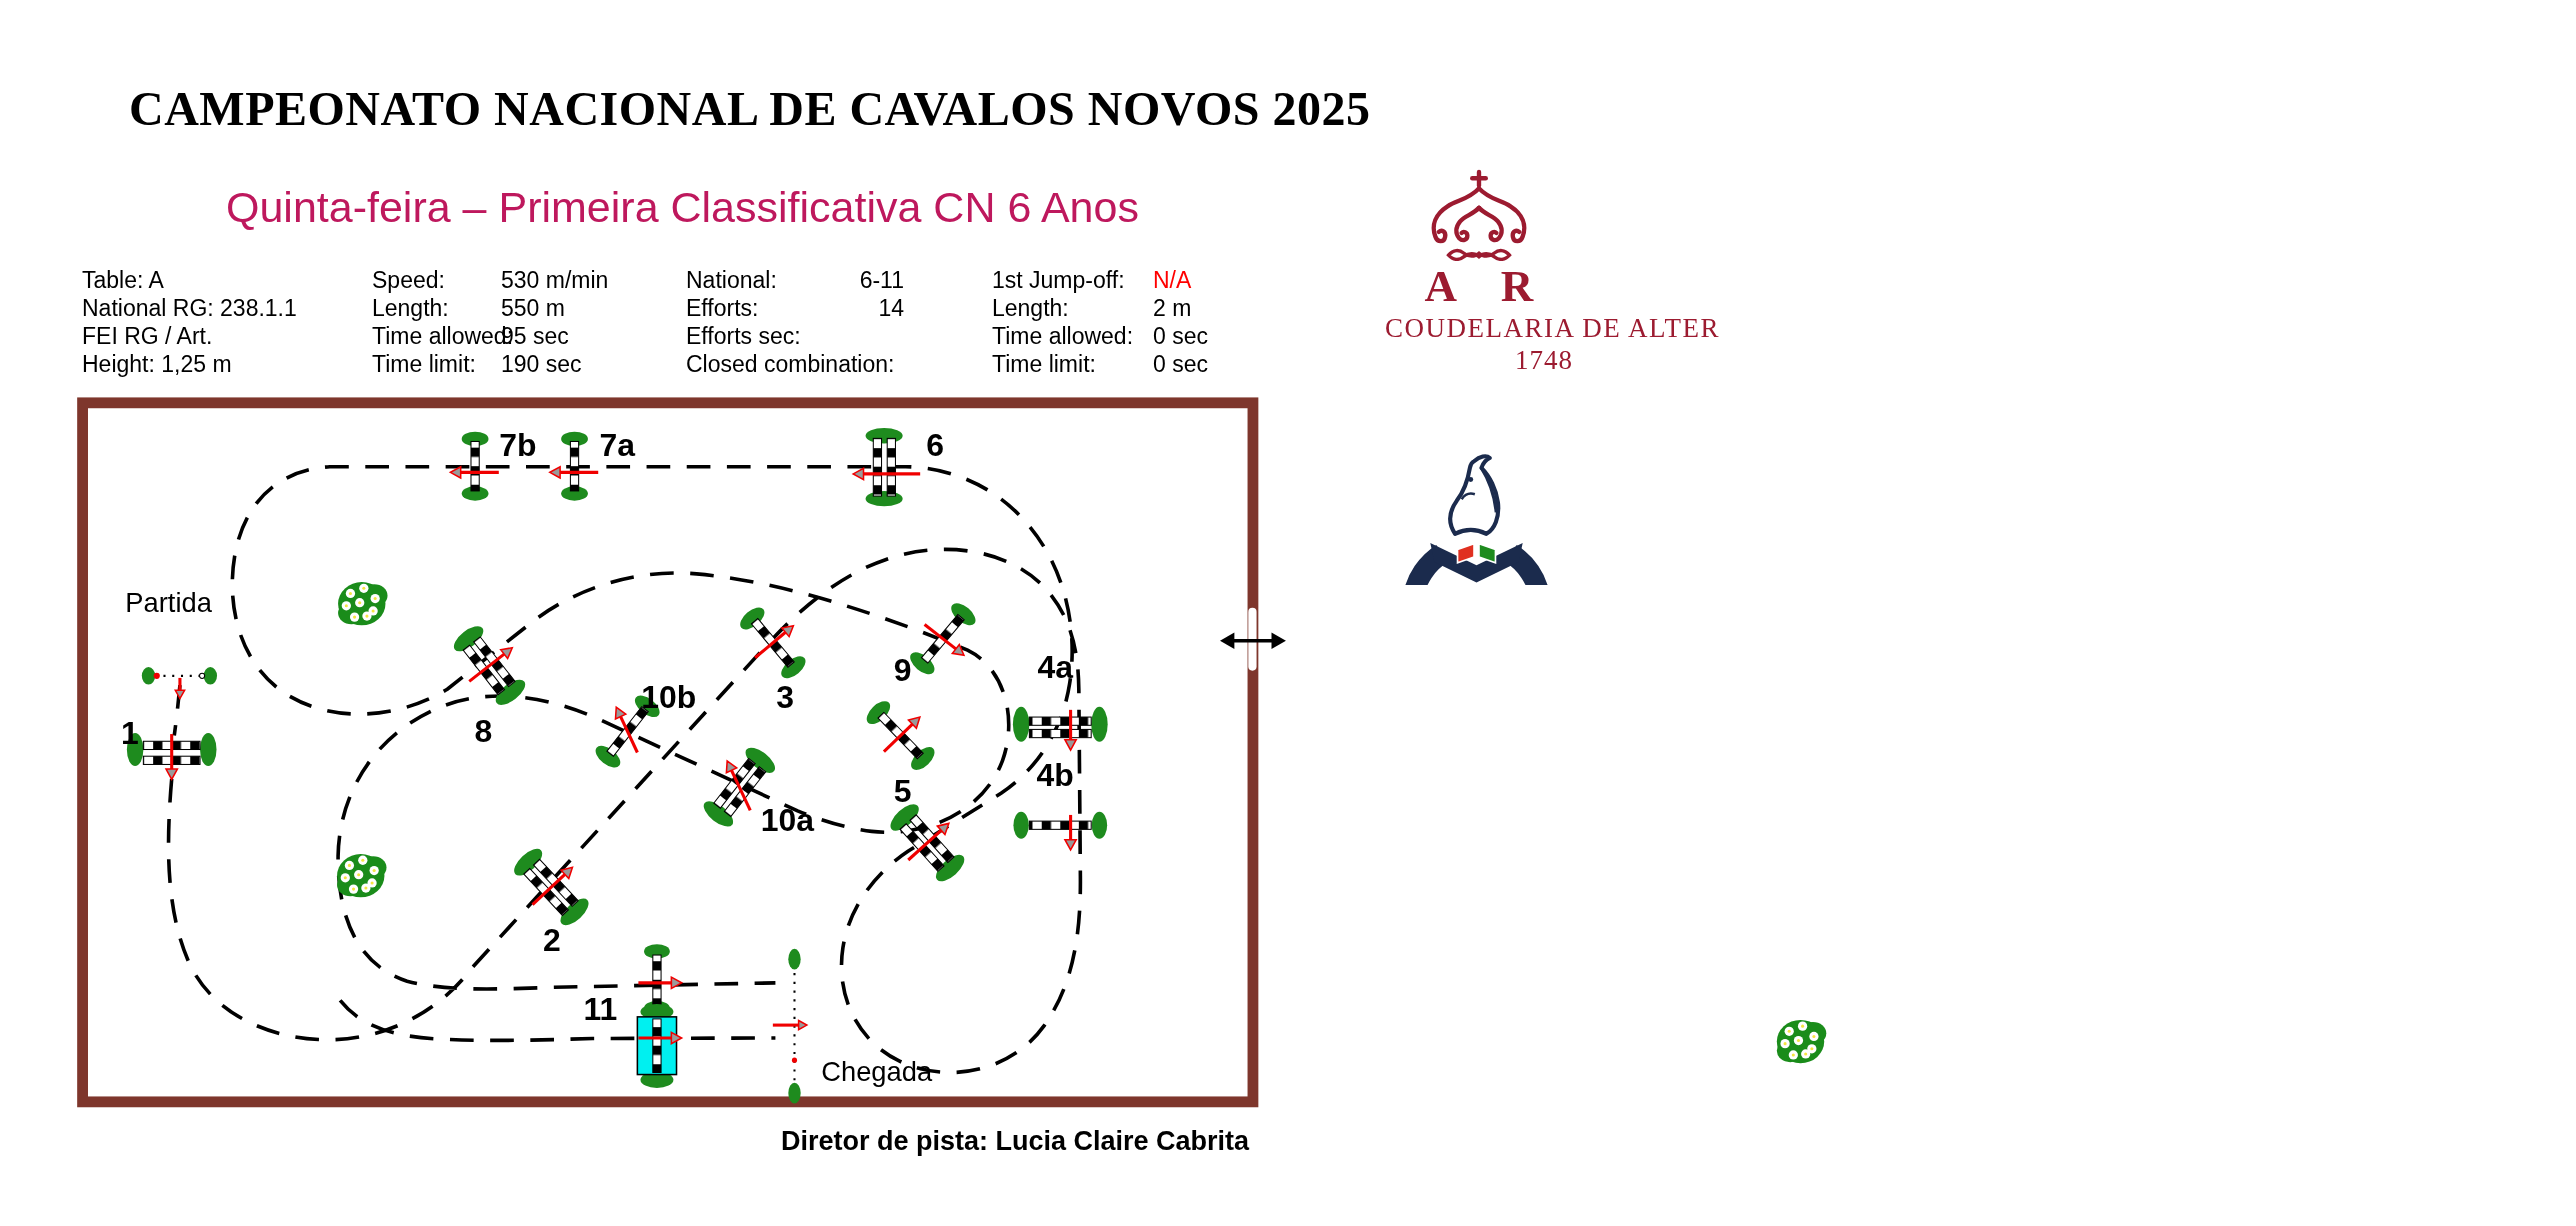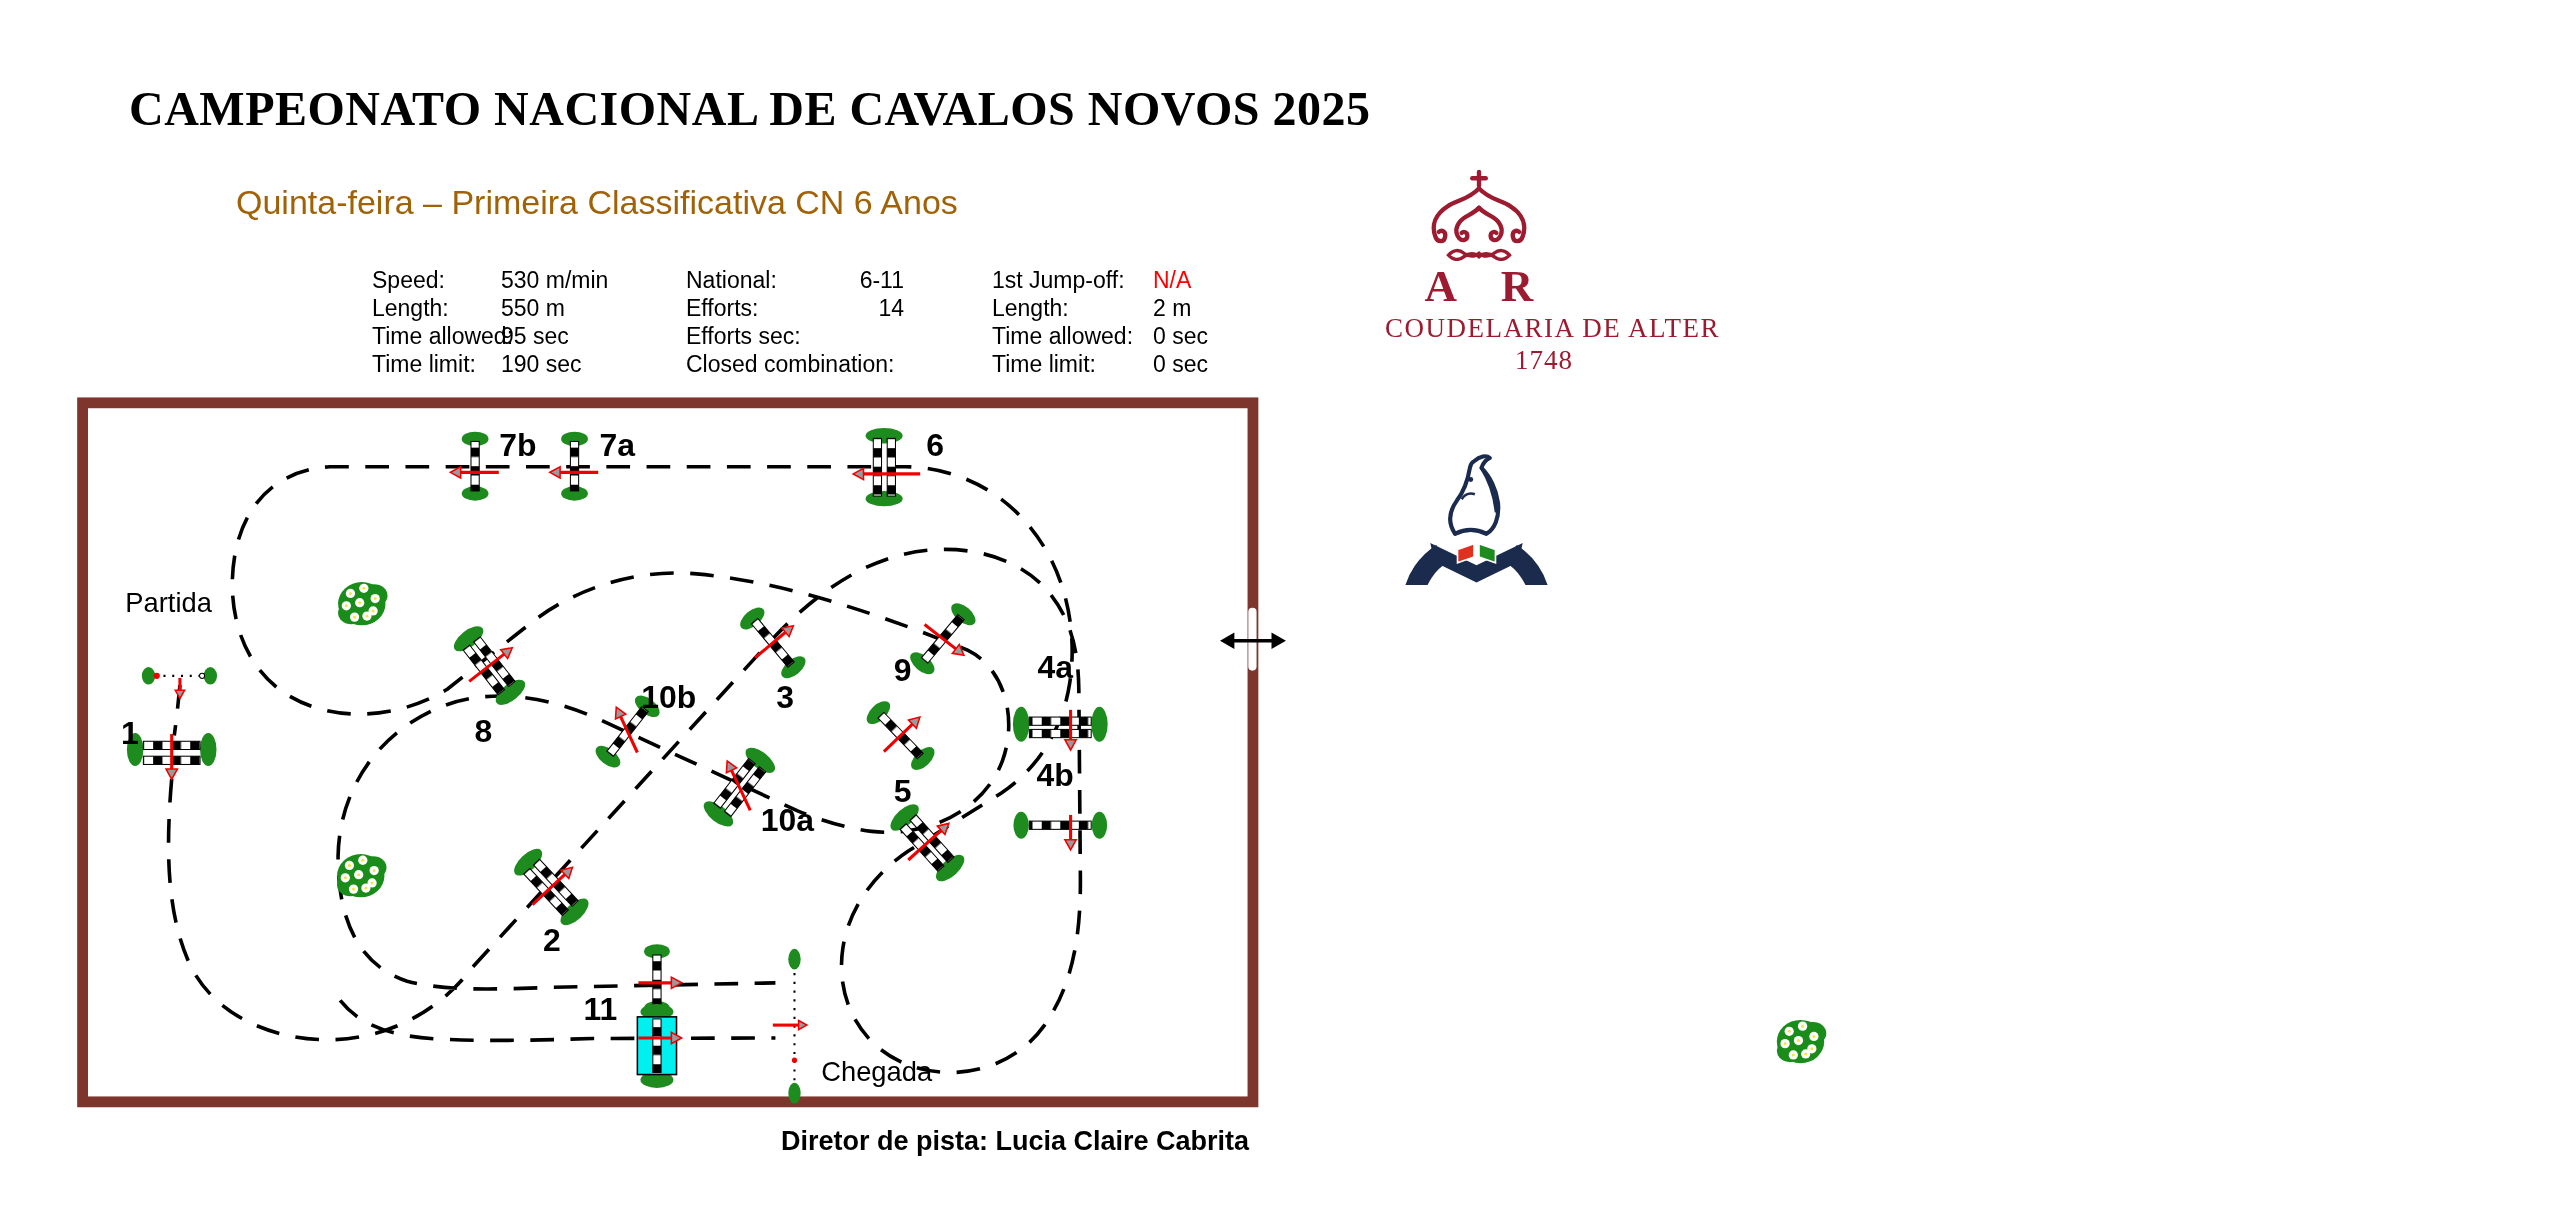--- a/index.html
+++ b/index.html
@@ -1,21 +1,21 @@
 <!DOCTYPE html>
 <html style="font-size:8.2px"><head>
 <meta charset="utf-8">
 <style>
   html,body{margin:0;padding:0;background:#fff;}
   #stage{position:relative;width:3395px;height:1226px;background:#fff;overflow:hidden;
          font-family:"Liberation Sans",sans-serif;color:#000;}
   .abs{position:absolute;}
   .title{left:129px;top:81px;font-family:"Liberation Serif",serif;font-weight:bold;
          font-size:48px;letter-spacing:0.5px;white-space:nowrap;}
-  .subtitle{left:236px;top:183px;font-size:34px;color:#a16207;white-space:nowrap;}
+  .subtitle{left:226px;top:183px;font-size:43px;color:#be185d;white-space:nowrap;}
   .info{top:266px;font-size:23px;line-height:28px;white-space:nowrap;}
   .info .row{display:flex;}
   .c1{left:82px;}
   .c2{left:372px;} .c2 .lab{width:129px;}
   .c3{left:686px;width:218px;} .c3 .lab{flex:1;} .c3 .val{text-align:right;}
   .c4{left:992px;} .c4 .lab{width:161px;}
   .red{color:#FF0000;}
   .arlogo{left:1385px;top:169px;width:188px;text-align:center;color:#9C1B30;
           font-family:"Liberation Serif",serif;}
   .arlogo .mono{font-size:45px;font-weight:bold;letter-spacing:17.5px;padding-left:17.5px;line-height:47px;}
@@ -33,20 +33,26 @@
   .ahead{fill:#9a9a9a;stroke:#F00000;stroke-width:3;}
 </style>
 </head>
 <body>
 
 <div id="stage">
 
   <div class="abs title">CAMPEONATO NACIONAL DE CAVALOS NOVOS 2025</div>
   <div class="abs subtitle">Quinta-feira – Primeira Classificativa CN 6 Anos</div>
 
+  <div class="abs info c1">
+    <div class="row">Table: A</div>
+    <div class="row">National RG: 238.1.1</div>
+    <div class="row">FEI RG / Art.</div>
+    <div class="row">Height: 1,25 m</div>
+  </div>
   <div class="abs info c2">
     <div class="row">
         <span class="lab">Speed:</span>
         <span>530 m/min</span>
       </div>
     <div class="row">
         <span class="lab">Length:</span>
         <span>550 m</span>
       </div>
     <div class="row">

